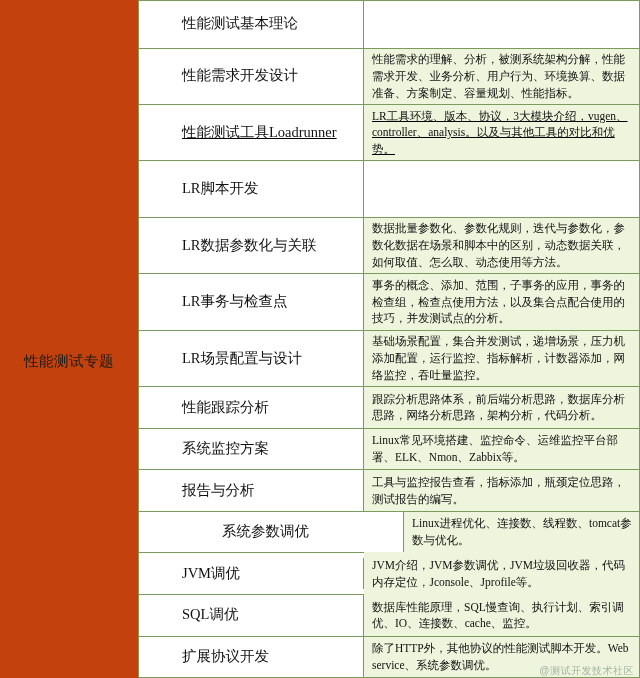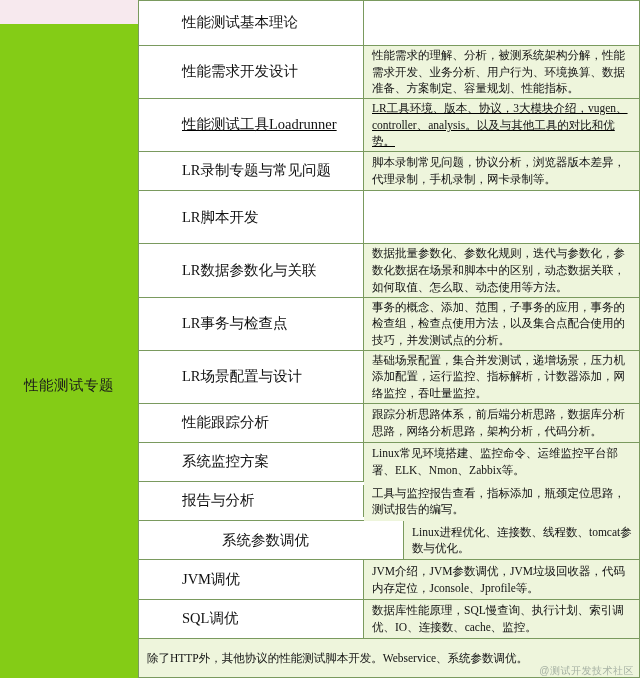--- a/index.html
+++ b/index.html
@@ -19,22 +19,21 @@
     height: 678px;
     position: relative;
     display: flex;
     flex-direction: row;
     background: #f7e9ee;
   }
   .label-col {
     width: 138px;
     min-width: 138px;
     position: relative;
-    background: #84cc16;
-    margin-top: 24px;
+    background: #c2410c;
   }
   .label-col .group-label {
     position: absolute;
     top: 352px;
     left: 0;
     width: 138px;
     text-align: center;
     font-size: 14.5px;
     color: #1a1a1a;
     font-family: "Liberation Serif", serif;
@@ -88,23 +87,23 @@
   .row.h1 { height: 48px; }
   .row.h2 { height: 57px; }
   .row.h3 { height: 57px; text-decoration: underline; }
   .row.h4 { height: 42px; }
   .row.h5 { height: 57px; }
   .row.h6 { height: 57px; }
   .row.h7 { height: 57px; }
   .row.h8 { height: 57px; }
   .row.h9 { height: 42px; }
   .row.h10 { height: 42px; }
-  .row.h11 { height: 42px; align-items: center; }
+  .row.h11 { height: 42px; }
   .row.h12 { height: 42px; padding-left: 40px; }
-  .row.h13 { height: 42px; }
+  .row.h13 { height: 42px; align-items: center; }
   .row.h14 { height: 42px; }
   .row.h15 { height: 42px; }
   .watermark {
     position: absolute;
     right: 6px;
     bottom: 0;
     font-size: 10px;
     color: #9aa69a;
     font-family: "Liberation Sans", sans-serif;
     letter-spacing: 0.5px;
@@ -130,24 +129,20 @@
     <div class="row h2">
       <div class="cell-topic">性能需求开发设计</div>
       <div class="cell-desc">性能需求的理解、分析，被测系统架构分解，性能需求开发、业务分析、用户行为、环境换算、数据准备、方案制定、容量规划、性能指标。</div>
     </div>
 
     <div class="row h3">
       <div class="cell-topic">性能测试工具Loadrunner</div>
       <div class="cell-desc">LR工具环境、版本、协议，3大模块介绍，vugen、controller、analysis。以及与其他工具的对比和优势。</div>
     </div>
 
-    <div class="row h4">
-      <div class="cell-topic">LR录制专题与常见问题</div>
-      <div class="cell-desc">脚本录制常见问题，协议分析，浏览器版本差异，代理录制，手机录制，网卡录制等。</div>
-    </div>
 
     <div class="row h5">
       <div class="cell-topic">LR脚本开发</div>
     </div>
 
     <div class="row h6">
       <div class="cell-topic">LR数据参数化与关联</div>
       <div class="cell-desc">数据批量参数化、参数化规则，迭代与参数化，参数化数据在场景和脚本中的区别，动态数据关联，如何取值、怎么取、动态使用等方法。</div>
     </div>
 
@@ -185,19 +180,20 @@
       <div class="cell-topic">JVM调优</div>
       <div class="cell-desc">JVM介绍，JVM参数调优，JVM垃圾回收器，代码内存定位，Jconsole、Jprofile等。</div>
     </div>
 
     <div class="row h14">
       <div class="cell-topic">SQL调优</div>
       <div class="cell-desc">数据库性能原理，SQL慢查询、执行计划、索引调优、IO、连接数、cache、监控。</div>
     </div>
 
     <div class="row h15">
+      <div class="cell-topic">扩展协议开发</div>
       <div class="cell-desc">除了HTTP外，其他协议的性能测试脚本开发。Webservice、系统参数调优。</div>
     </div>
 
   </div>
 
   <div class="watermark">@测试开发技术社区</div>
 </div>
 
 </body></html>

